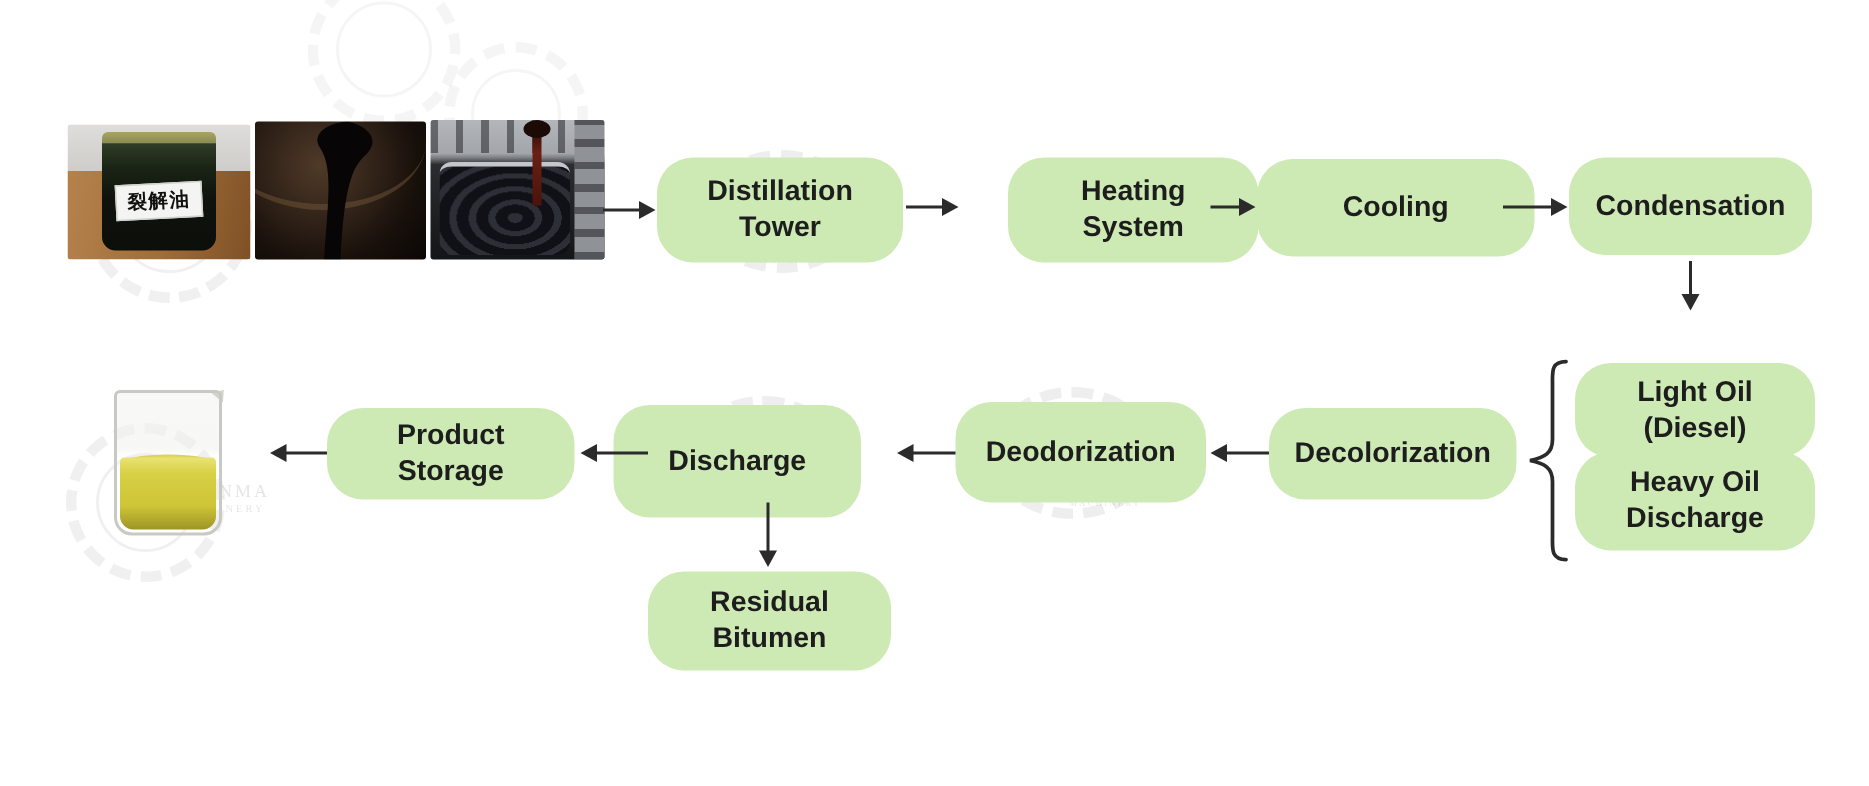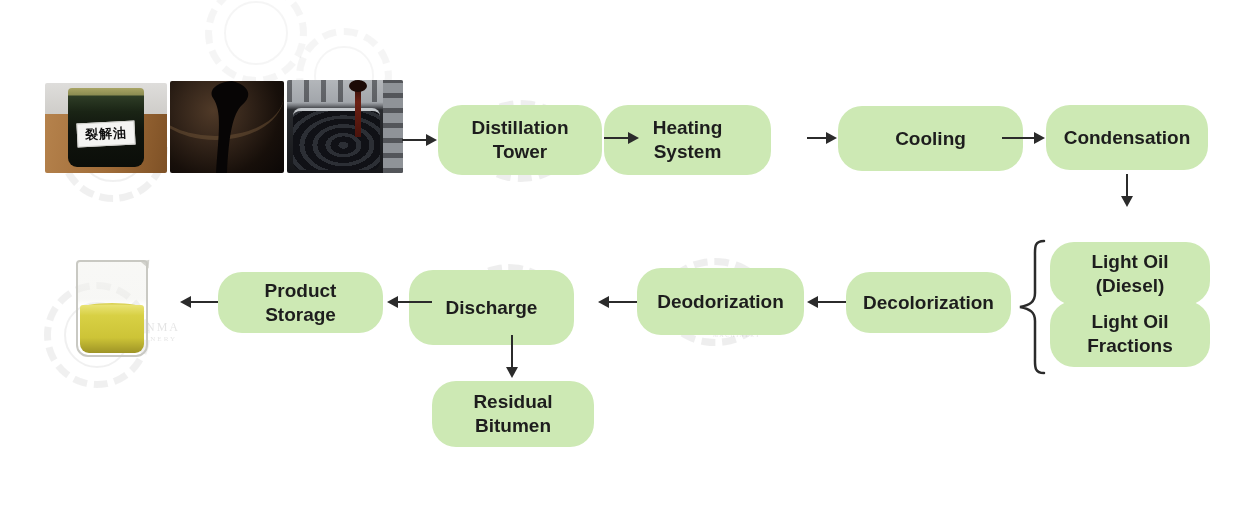--- a/index.html
+++ b/index.html
@@ -135,35 +135,35 @@
   <div class="photo photo3" style="left:287px;top:80px;width:116px;height:93px">
     <div class="p3-slots"></div>
     <div class="p3-right"></div>
     <div class="p3-basin"></div>
     <div class="p3-stream"></div>
   </div>
 
   <div class="node" style="left:438px;top:105px;width:164px;height:70px">
     <span>Distillation Tower</span>
   </div>
-  <div class="node" style="left:604px;top:105px;width:167px;height:70px">
+  <div class="node" style="left:672px;top:105px;width:167px;height:70px">
     <span>Heating System</span>
   </div>
   <div class="node" style="left:838px;top:106px;width:185px;height:65px">
     <span>Cooling</span>
   </div>
   <div class="node" style="left:1046px;top:105px;width:162px;height:65px">
     <span>Condensation</span>
   </div>
 
   <div class="node" style="left:1050px;top:242px;width:160px;height:63px">
     <span>Light Oil (Diesel)</span>
   </div>
   <div class="node" style="left:1050px;top:301px;width:160px;height:66px">
-    <span>Light Oil Fractions</span>
+    <span>Heavy Oil Discharge</span>
   </div>
 
   <div class="node" style="left:846px;top:272px;width:165px;height:61px">
     <span>Decolorization</span>
   </div>
   <div class="node" style="left:637px;top:268px;width:167px;height:67px">
     <span>Deodorization</span>
   </div>
   <div class="node" style="left:409px;top:270px;width:165px;height:75px">
     <span>Discharge</span>

